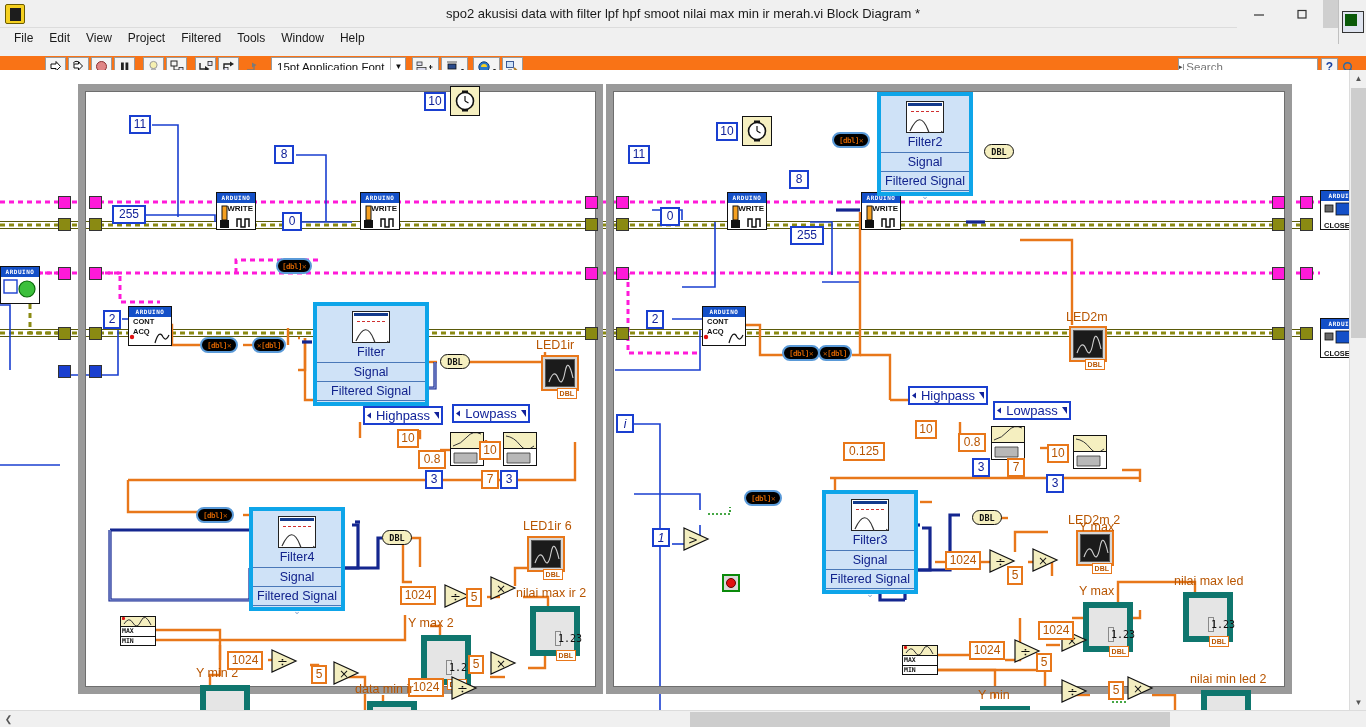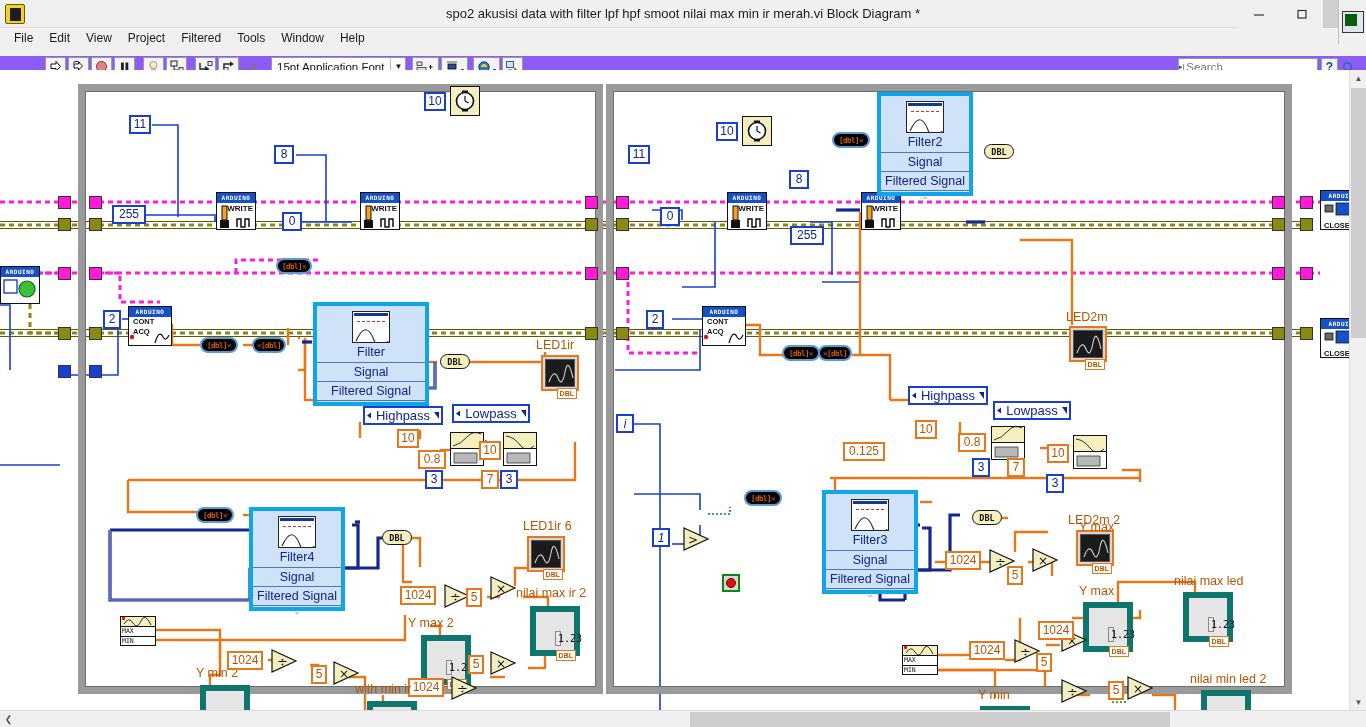--- a/index.html
+++ b/index.html
@@ -54,21 +54,21 @@
     background: #f0f0f0; display: flex; align-items: center;
     padding-left: 6px;
   }
   .menuitem {
     font-size: 12px; color: #1a1a1a; padding: 2px 8px; cursor: default;
   }
 
   
   .toolbar {
     position: absolute; left: 0; top: 56px; width: 1366px; height: 22px;
-    background: #8b5cf6; border-bottom: 1px solid #c8c8c8;
+    background: #f97316; border-bottom: 1px solid #c8c8c8;
     display: flex; align-items: center;
   }
   .tb-sep { width: 6px; }
   .tbtn {
     width: 21px; height: 19px; margin: 0 1px;
     border: 1px solid #9a9a9a; background: #f4f4f4;
     display: flex; align-items: center; justify-content: center;
     font-size: 11px; color: #222; position: relative;
   }
   .tbtn.flat { border: 1px solid transparent; background: transparent; }
@@ -274,21 +274,21 @@
     position: absolute; width: 30px; height: 30px; background: #f5efc0;
     border: 1.5px solid #111; display:flex;align-items:center;justify-content:center;
   }
 
   
   .maxmin {
     position: absolute; width: 36px; height: 30px; background: #fff;
     border: 1.5px solid #111; overflow: hidden;
   }
   .maxmin .t { height: 10px; background: #f5efc0; border-bottom: 1px solid #111; position:relative;}
-  .maxmin .r { height: 9px; font-size: 6.5px; font-weight: normal; color: #111;
+  .maxmin .r { height: 9px; font-size: 6.5px; font-weight: bold; color: #111;
                font-family: "DejaVu Sans Mono", monospace; padding-left:1px; position: relative;}
   .maxmin .r + .r { border-top: 1px solid #111; }
 
   
   .boolterm {
     position: absolute; width: 18px; height: 18px; border: 2px solid #0a8a0a;
     background: #d9d9d9; display:flex;align-items:center;justify-content:center;
   }
   .boolterm .dot { width: 10px; height: 10px; border-radius: 50%; background: #e01010; border:1px solid #600;}
 
@@ -911,21 +911,21 @@
           </svg>
     </div>
     <div class="konst-d" style="left:408px; top:608px; width:36px;">1024</div>
     <div class="op" style="left:450px; top:605px;">
       <svg width="28" height="26">
             <path d="M2 2 L26 13 L2 24 Z" fill="#f3eec0" stroke="#111" stroke-width="1.2"></path>
             <text x="7" y="18" font-size="13" font-family="DejaVu Sans, sans-serif" fill="#111">÷</text>
           </svg>
     </div>
 
-    <div class="lbl-txt" style="left:355px; top:612px;">with min ir</div>
+    <div class="lbl-txt" style="left:355px; top:612px;">data min ir</div>
     <div class="indic" style="left:367px; top:631px; width:37px; height:28px;">
       <div class="inner">1.23</div>
 
     </div>
 
     <div class="iterm" style="left:616px; top:344px;">i</div>
     <div class="iterm" style="left:652px; top:458px;">1</div>
     <div class="op" style="left:682px; top:456px;">
       <svg width="28" height="26">
             <path d="M2 2 L26 13 L2 24 Z" fill="#f3eec0" stroke="#111" stroke-width="1.2"></path>

